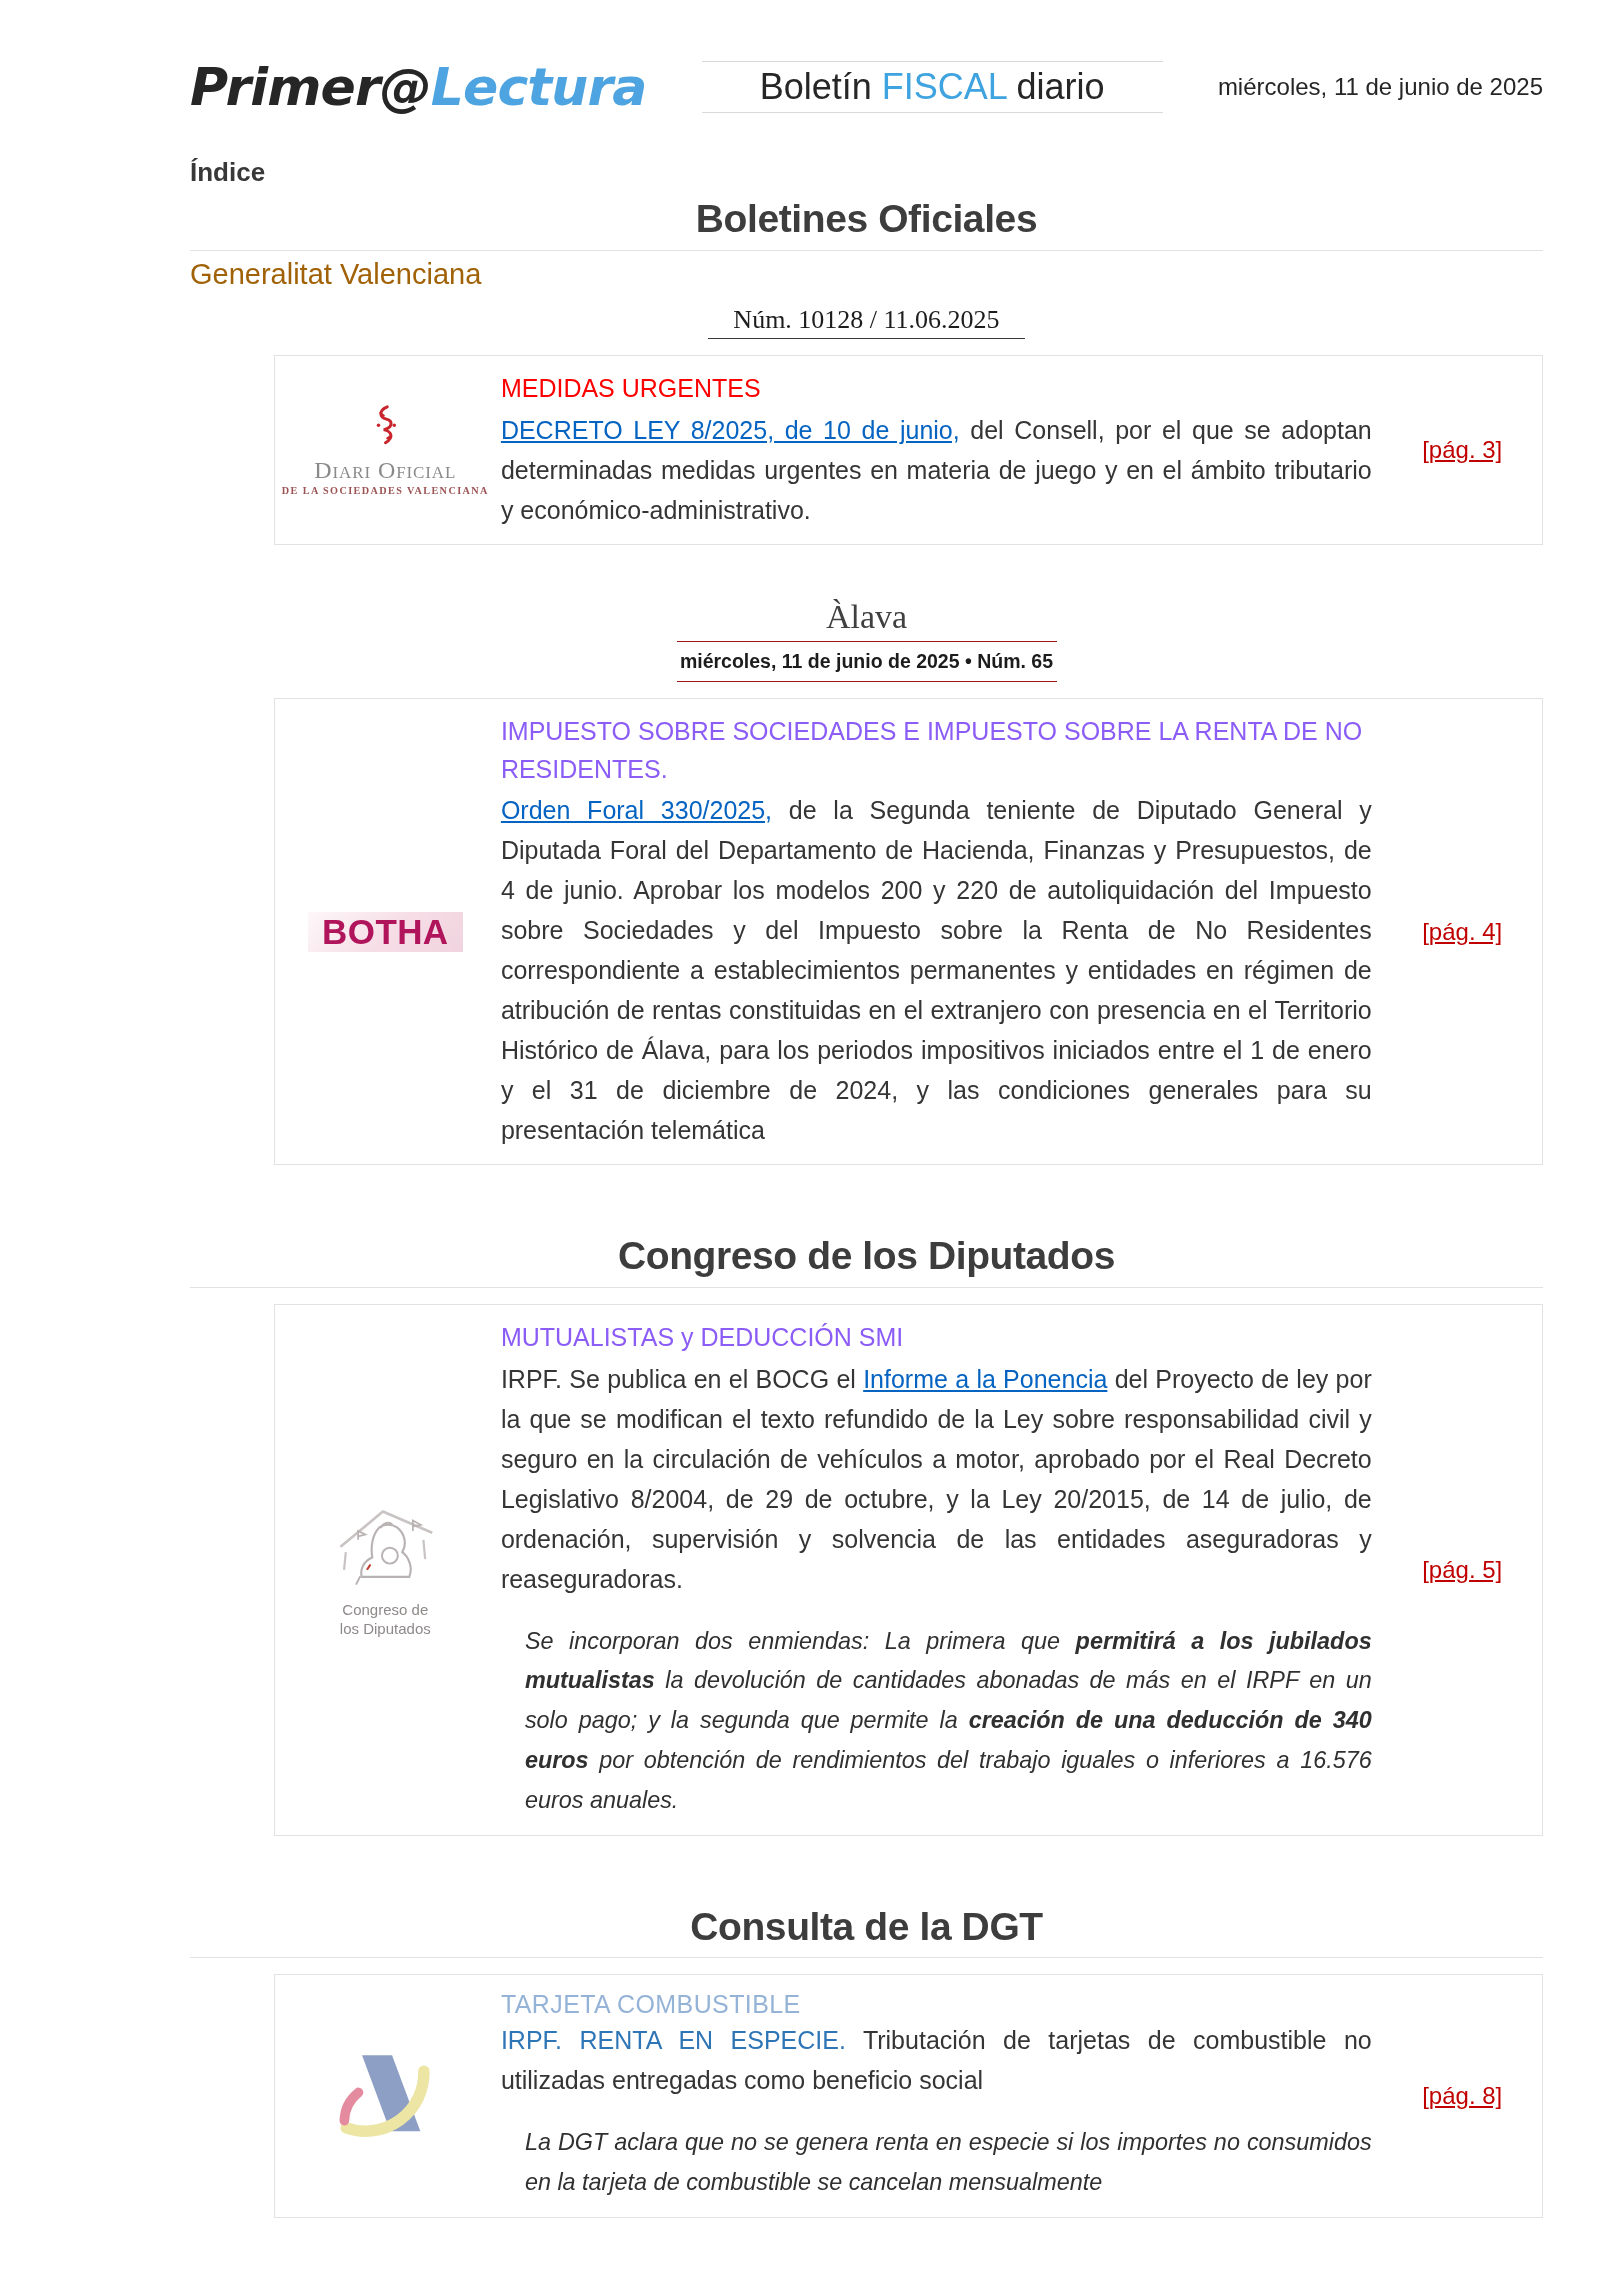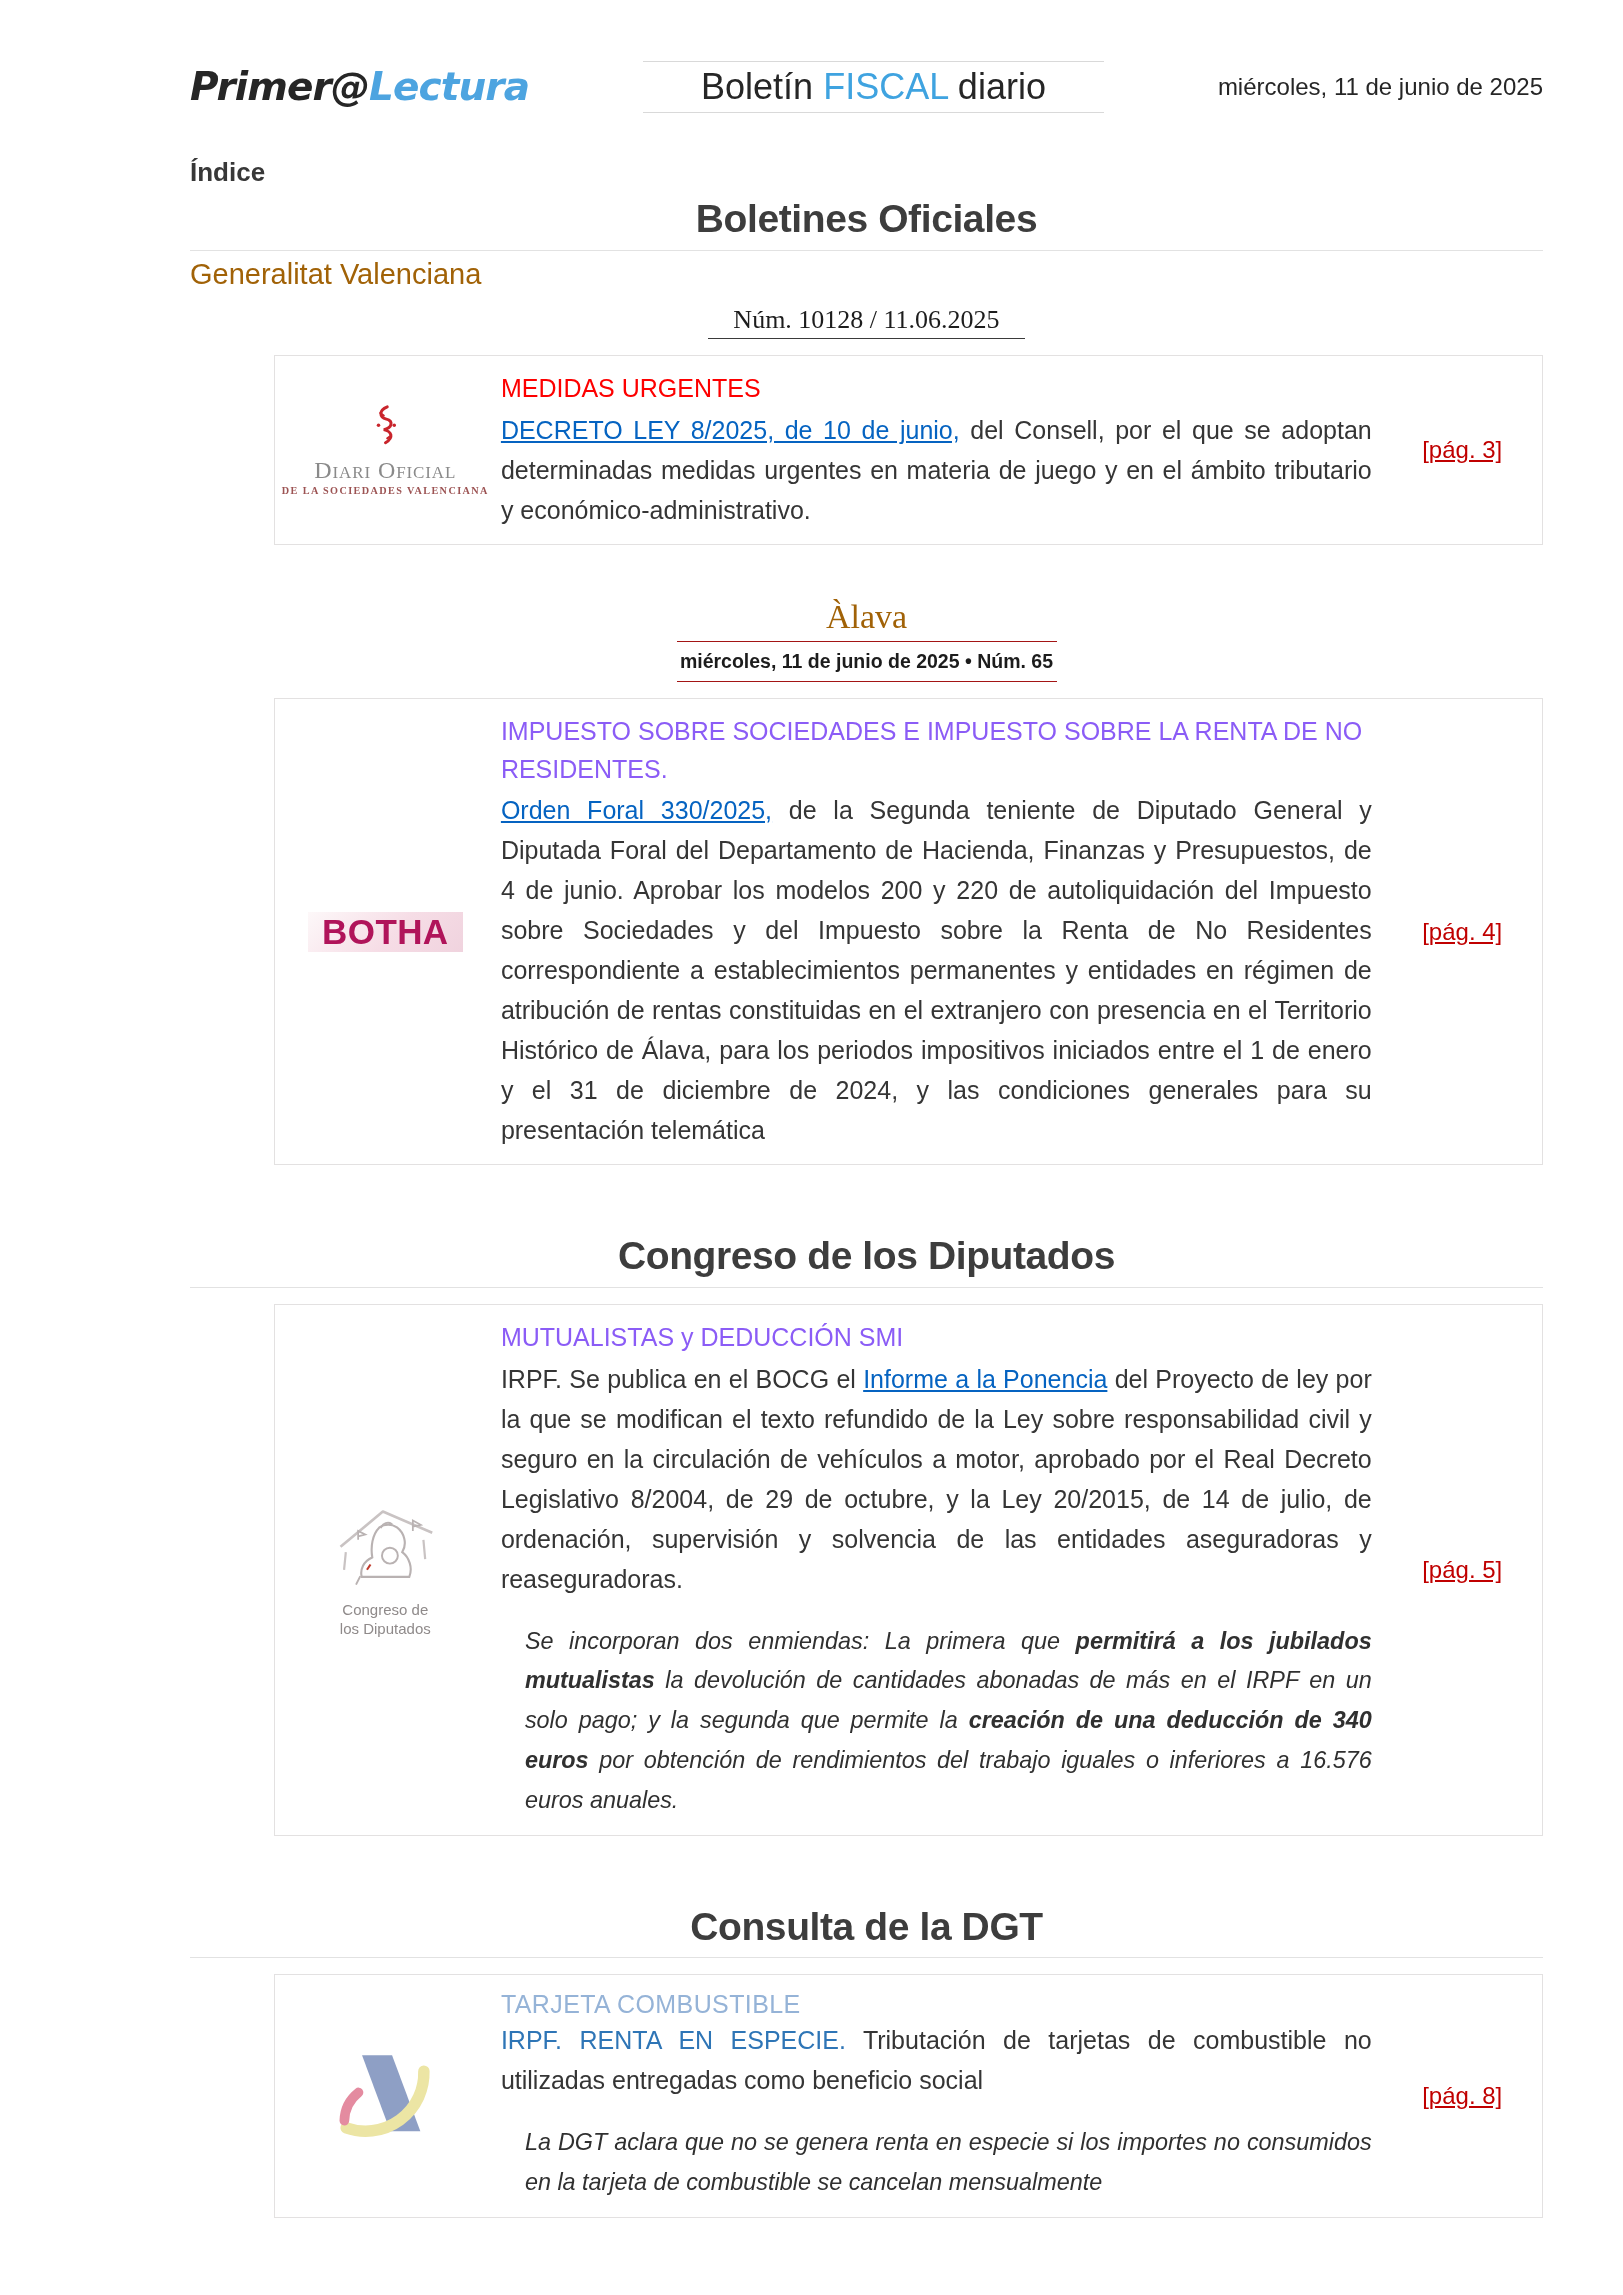--- a/index.html
+++ b/index.html
@@ -5,21 +5,21 @@
   html,body{margin:0;padding:0;}
   body{
     width:1623px;height:2295px;background:#ffffff;
     font-family:"Liberation Sans",sans-serif;color:#3b3b3b;
     -webkit-font-smoothing:antialiased;overflow:hidden;
   }
   .page{box-sizing:border-box;width:1623px;height:2295px;padding:46px 80px 0 190px;position:relative;}
 
   
   .header{display:flex;align-items:center;justify-content:space-between;height:81px;}
-  .brand{font-style:italic;font-weight:bold;font-size:39px;letter-spacing:-0.9px;font-family:"DejaVu Sans",sans-serif;white-space:nowrap;}
+  .brand{font-style:italic;font-weight:bold;font-size:52px;letter-spacing:-0.9px;font-family:"DejaVu Sans",sans-serif;white-space:nowrap;}
   .brand-black{color:#262626;}
   .brand-blue{color:#4da4e0;}
   .masthead{border-top:1.8px solid #d9d9d9;border-bottom:1.8px solid #d9d9d9;padding:4px 58px;font-size:36px;color:#262626;white-space:nowrap;}
   .masthead-accent{color:#3fa3e0;}
   .hdate{font-size:24px;color:#262626;white-space:nowrap;}
 
   
   .index-title{margin-top:30px;text-align:left;font-size:26px;font-weight:600;color:#383838;}
   .big-title{margin-top:8.8px;text-align:center;font-size:39px;font-weight:600;color:#3d3d3d;letter-spacing:-0.4px;}
   .rule{border:0;border-top:1.8px solid #e2e2e2;margin:8.8px 0 0 0;}
@@ -46,21 +46,21 @@
   .entry-note{font-size:23.4px;line-height:1.7;text-align:justify;font-style:italic;color:#303030;margin-top:23px;margin-left:24px;}
   .entry-kicker{font-size:25px;color:#95b3d7;letter-spacing:0.4px;}
 
   
   .dogv-logo{text-align:center;line-height:1.1;}
   .dogv-line1{font-family:"Liberation Serif",serif;font-variant:small-caps;font-size:24px;color:#8a8a8a;letter-spacing:0.9px;margin-top:3.5px;}
   .dogv-line2{font-family:"Liberation Serif",serif;font-size:10.2px;color:#9c5353;letter-spacing:1.4px;margin-top:1.8px;font-weight:bold;}
 
   
   .alava{width:380px;margin:53px auto 0 auto;text-align:center;}
-  .alava-name{font-family:"Liberation Serif",serif;font-size:34px;color:#a16207;padding-bottom:5.3px;border-bottom:1.8px solid #a31414;}
+  .alava-name{font-family:"Liberation Serif",serif;font-size:34px;color:#404040;padding-bottom:5.3px;border-bottom:1.8px solid #a31414;}
   .alava-issue{border-bottom:1.8px solid #a31414;font-weight:bold;font-size:19.5px;color:#1c1c1c;padding:8px 0;}
 
   
   .botha-logo{background:linear-gradient(135deg,#fdf8f9 0%,#f6dde6 55%,#f0d3de 100%);color:#b0145a;font-weight:800;font-size:35px;letter-spacing:0.4px;padding:0 14px;font-family:"Liberation Sans",sans-serif;}
 
   
   .congreso-logo{text-align:center;}
   .congreso-caption{font-size:15px;color:#8f8a8a;line-height:1.25;}
 
   

